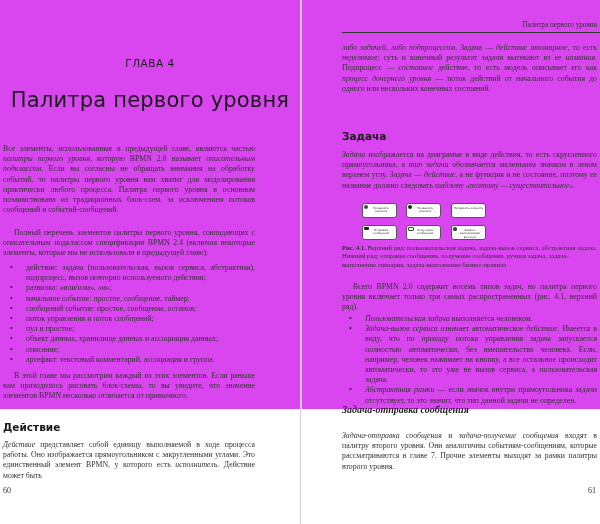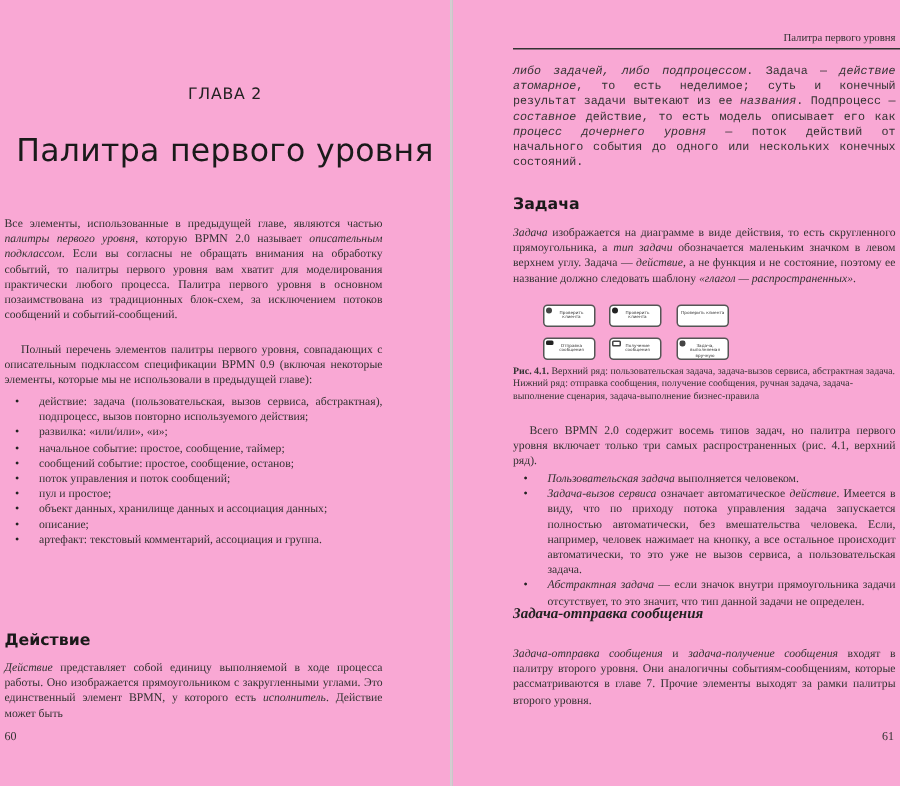--- a/index.html
+++ b/index.html
@@ -3,21 +3,21 @@
 <meta charset="utf-8">
 <style>
   html, body { margin: 0; padding: 0; }
   body {
     width: 600px; height: 524px; overflow: hidden;
     background: #ffffff; position: relative;
     font-family: "Liberation Serif", serif;
     color: #2a2a2a;
   }
   .page {
-    position: absolute; top: 0; height: 524px; background: #f9a8d4;
+    position: absolute; top: 0; height: 409px; background: #d946ef;
   }
   .page-left { left: 0; width: 300px; }
   .page-right { left: 301px; width: 299px; border-left: 1px solid #c8c8c8; }
   .spine { position: absolute; left: 300px; top: 0; width: 1px; height: 524px; background: #d0d0d0; }
 
   .chapter-label {
     position: absolute; top: 57px; left: 0; width: 300px; text-align: center;
     font-family: "DejaVu Sans", sans-serif; font-size: 10.5px; letter-spacing: 0.5px; color: #222;
   }
   .chapter-title {
@@ -42,21 +42,21 @@
   .p4 { top: 440px; }
   .page-num-left { position: absolute; left: 3px; top: 486px; font-size: 8px; color: #333; }
 
   
   .running-head {
     position: absolute; left: 40px; top: 21px; width: 255px; text-align: right;
     font-size: 7.2px; color: #333;
   }
   .running-rule { position: absolute; left: 40px; top: 32px; width: 259px; height: 1px; background: #333; }
   .right-content { position: absolute; left: 40px; width: 255px; }
-  .rp1 { top: 43px; font-family: Liberation Mono, monospace; }
+  .rp1 { top: 43px; }
   .h-task { left: 40px; top: 130px; }
   .rp2 { top: 150px; }
   .figure { position: absolute; left: 60px; top: 203px; width: 130px; height: 40px; }
   .task-box {
     position: absolute; width: 35px; height: 15px; border: 1px solid #555; border-radius: 3px;
     background: #fff; box-sizing: border-box;
   }
   .task-box .ticon { position: absolute; left: 1px; top: 1px; width: 4px; height: 4px; background: #444; border-radius: 1px; }
   .task-box .tlabel {
     position: absolute; left: 5px; right: 2px; top: 3px; font-family: "DejaVu Sans", sans-serif;
@@ -76,58 +76,59 @@
     font-size: 10px; line-height: 13px; font-style: italic; font-weight: bold; color: #222;
   }
   .rp4 { top: 431px; }
   .page-num-right { position: absolute; right: 5px; top: 486px; font-size: 8px; color: #333; text-align: right; }
   i { font-style: italic; }
 </style>
 </head>
 <body>
 
 <div class="page page-left">
-  <div class="chapter-label">ГЛАВА 2</div>
+  <div class="chapter-label">ГЛАВА 4</div>
   <div class="chapter-title">Палитра первого уровня</div>
 
   <div class="text left-content p1"><span>Все элементы, использованные в предыдущей главе, являются частью </span><i>палитры первого уровня</i><span>, которую BPMN 2.0 называет </span><i>описательным подклассом</i><span>. Если вы согласны не обращать внимания на обработку событий, то палитры первого уровня вам хватит для моделирования практически любого процесса. Палитра первого уровня в основном позаимствована из традиционных блок-схем, за исключением потоков сообщений и событий-сообщений.</span></div>
 
-  <div class="text left-content p2">Полный перечень элементов палитры первого уровня, совпадающих с описательным подклассом спецификации BPMN 0.9 (включая некоторые элементы, которые мы не использовали в предыдущей главе):</div>
+  <div class="text left-content p2">Полный перечень элементов палитры первого уровня, совпадающих с описательным подклассом спецификации BPMN 2.4 (включая некоторые элементы, которые мы не использовали в предыдущей главе):</div>
 
   <ul class="bullets">
     <li>действие: задача (пользовательская, вызов сервиса, абстрактная), подпроцесс, вызов повторно используемого действия;</li>
     <li>развилка: «или/или», «и»;</li>
     <li>начальное событие: простое, сообщение, таймер;</li>
     <li>сообщений событие: простое, сообщение, останов;</li>
     <li>поток управления и поток сообщений;</li>
     <li>пул и простое;</li>
     <li>объект данных, хранилище данных и ассоциация данных;</li>
     <li>описание;</li>
     <li>артефакт: текстовый комментарий, ассоциация и группа.</li>
   </ul>
 
+  <div class="text left-content p3">В этой главе мы рассмотрим каждый из этих элементов. Если раньше вам приходилось рисовать блок-схемы, то вы увидите, что значение элементов BPMN несколько отличается от привычного.</div>
 
   <div class="section-head h-action">Действие</div>
 
   <div class="text left-content p4"><i>Действие</i><span> представляет собой единицу выполняемой в ходе процесса работы. Оно изображается прямоугольником с закругленными углами. Это единственный элемент BPMN, у которого есть </span><i>исполнитель</i><span>. Действие может быть</span></div>
 
   <div class="page-num-left">60</div>
 </div>
 
 <div class="spine"></div>
 
 <div class="page page-right">
   <div class="running-head">Палитра первого уровня</div>
   <div class="running-rule"></div>
 
   <div class="text right-content rp1"><i>либо задачей, либо подпроцессом</i><span>. Задача — </span><i>действие атомарное</i><span>, то есть неделимое; суть и конечный результат задачи вытекают из ее </span><i>названия</i><span>. Подпроцесс — </span><i>составное</i><span> действие, то есть модель описывает его как </span><i>процесс дочернего уровня</i><span> — поток действий от начального события до одного или нескольких конечных состояний.</span></div>
 
   <div class="section-head h-task">Задача</div>
 
-  <div class="text right-content rp2"><i>Задача</i><span> изображается на диаграмме в виде действия, то есть скругленного прямоугольника, а </span><i>тип задачи</i><span> обозначается маленьким значком в левом верхнем углу. Задача — </span><i>действие</i><span>, а не функция и не состояние, поэтому ее название должно следовать шаблону </span><i>«глагол — распространенных»</i><span>.</span></div>
+  <div class="text right-content rp2"><i>Задача</i><span> изображается на диаграмме в виде действия, то есть скругленного прямоугольника, а </span><i>тип задачи</i><span> обозначается маленьким значком в левом верхнем углу. Задача — </span><i>действие</i><span>, а не функция и не состояние, поэтому ее название должно следовать шаблону </span><i>«поэтому — существительное»</i><span>.</span></div>
 
   <div class="figure">
     <div class="task-box" style="left:0;top:0">
       <span class="ticon" style="border-radius:50%"></span>
       <span class="tlabel">Проверить клиента</span>
     </div>
     <div class="task-box" style="left:44px;top:0">
       <span class="ticon" style="border-radius:50%;background:#222"></span>
       <span class="tlabel">Проверить клиента</span>
     </div>
@@ -148,21 +149,21 @@
     </div>
   </div>
 
   <div class="caption"><b>Рис. 4.1.</b><span> Верхний ряд: пользовательская задача, задача-вызов сервиса, абстрактная задача. Нижний ряд: отправка сообщения, получение сообщения, ручная задача, задача-выполнение сценария, задача-выполнение бизнес-правила</span></div>
 
   <div class="text right-content rp3">Всего BPMN 2.0 содержит восемь типов задач, но палитра первого уровня включает только три самых распространенных (рис. 4.1, верхний ряд).</div>
 
   <ul class="rbullets">
     <li><i>Пользовательская задача</i><span> выполняется человеком.</span></li>
     <li><i>Задача-вызов сервиса</i><span> означает автоматическое </span><i>действие</i><span>. Имеется в виду, что по приходу потока управления задача запускается полностью автоматически, без вмешательства человека. Если, например, человек нажимает на кнопку, а все остальное происходит автоматически, то это уже не вызов сервиса, а пользовательская задача.</span></li>
-    <li><i>Абстрактная задача</i><span> — если значок внутри прямоугольника задачи отсутствует, то это значит, что тип данной задачи не определен.</span></li>
+    <li><i>Абстрактная рамки</i><span> — если значок внутри прямоугольника задачи отсутствует, то это значит, что тип данной задачи не определен.</span></li>
   </ul>
 
   <div class="subhead">
     <div>Задача-отправка сообщения</div>
   </div>
 
   <div class="text right-content rp4"><i>Задача-отправка сообщения</i><span> и </span><i>задача-получение сообщения</i><span> входят в палитру второго уровня. Они аналогичны событиям-сообщениям, которые рассматриваются в главе 7. Прочие элементы выходят за рамки палитры второго уровня.</span></div>
 
   <div class="page-num-right">61</div>
 </div>

